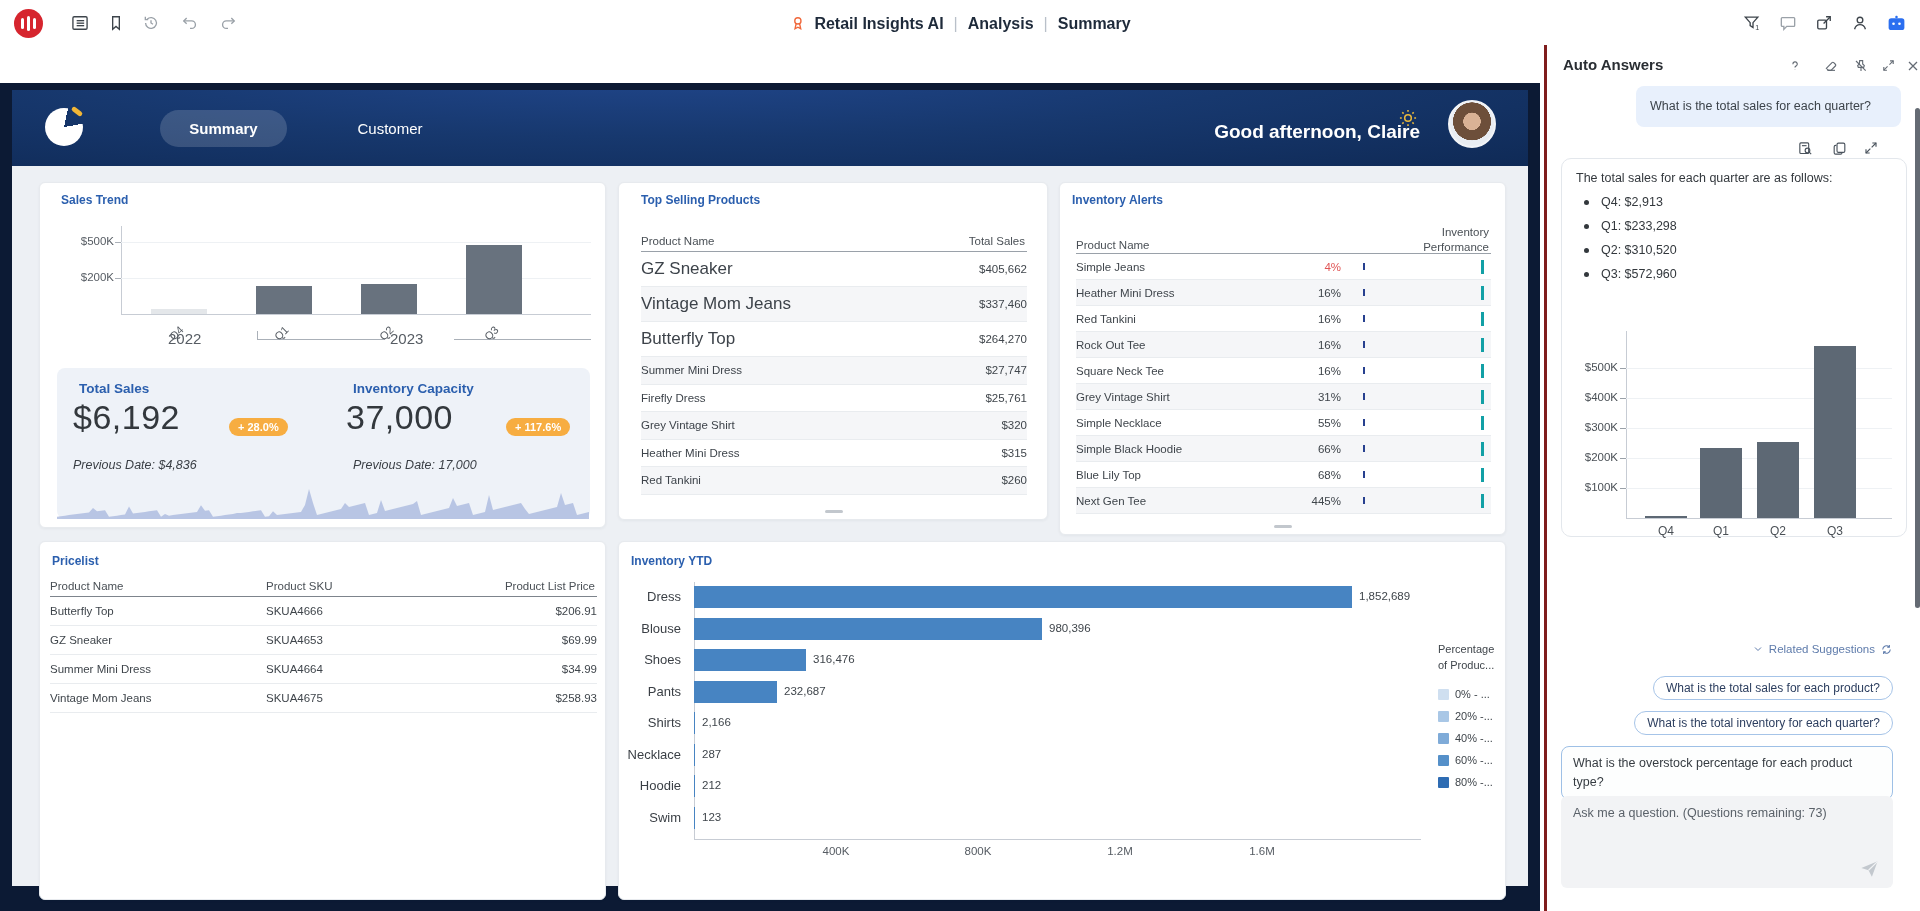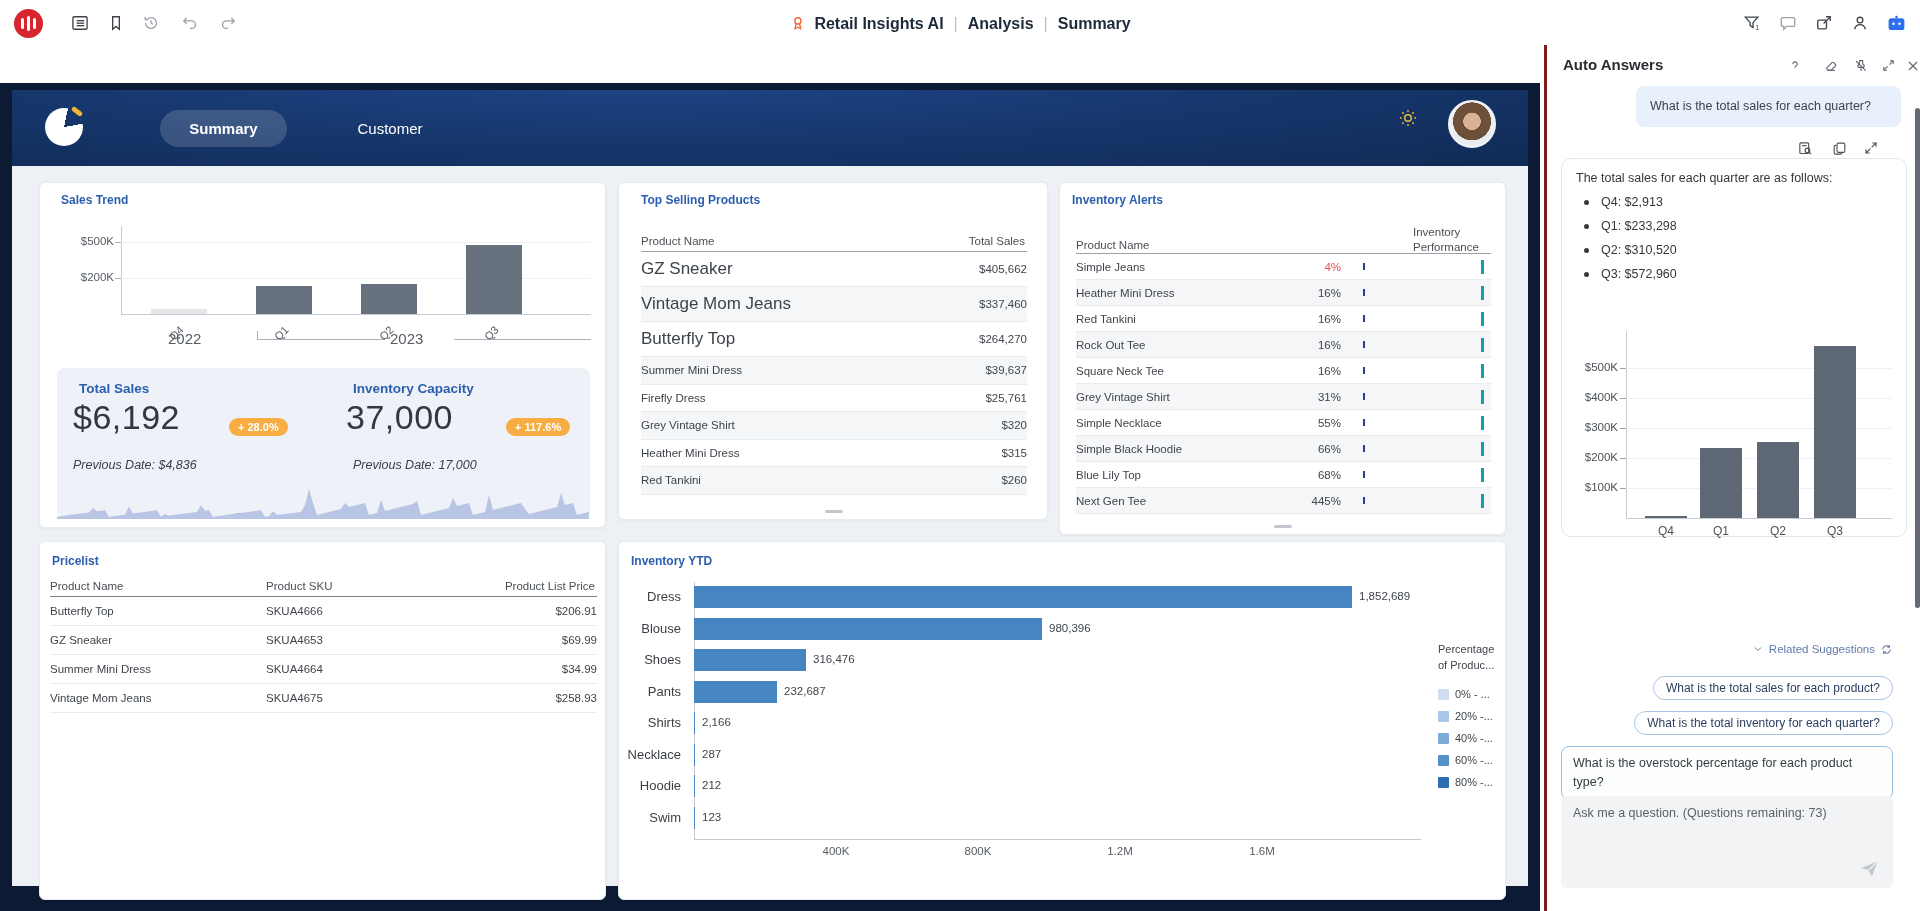--- a/index.html
+++ b/index.html
@@ -223,20 +223,21 @@
       </div>
     <div class="tab" style="left:318px;width:120px">
         <span>Customer</span>
       </div>
     <span class="sun">
       <svg width="22" height="22" viewBox="0 0 24 24" fill="none" stroke="currentColor" stroke-width="1.7">
           <circle cx="12" cy="12" r="3.6"></circle>
           <path d="M12 3.2v2M12 18.8v2M3.2 12h2M18.8 12h2M5.8 5.8l1.4 1.4M16.8 16.8l1.4 1.4M18.2 5.8l-1.4 1.4M7.2 16.8l-1.4 1.4"></path>
         </svg>
     </span>
+    <div class="greet">Good afternoon, Claire</div>
     <div class="avatar"></div>
   </div>
 
   <div class="dash-content"></div>
 
   <div class="card" id="card-sales" style="left:39px;top:182px;width:567px;height:346px">
     <div class="card-title" style="left:21px;top:10px">Sales Trend</div>
     <div id="st-chart" class="abs" style="left:0;top:0;width:567px;height:346px">
       <div class="vline" style="left:81px;top:43px;height:88px"></div>
       <div class="hline" style="left:81px;top:131px;width:470px;background:#c7ccd4"></div>
@@ -290,21 +291,21 @@
         <div class="ts-row stripe" style="height: 35px;">
           <div class="ts-name" style="font-size: 17px;">Vintage Mom Jeans</div>
           <div class="ts-val">$337,460</div>
         </div>
         <div class="ts-row" style="height: 35px;">
           <div class="ts-name" style="font-size: 17px;">Butterfly Top</div>
           <div class="ts-val">$264,270</div>
         </div>
         <div class="ts-row stripe" style="height: 27.5px;">
           <div class="ts-name" style="font-size: 11.5px;">Summer Mini Dress</div>
-          <div class="ts-val">$39,637</div>
+          <div class="ts-val">$27,747</div>
         </div>
         <div class="ts-row" style="height: 27.5px;">
           <div class="ts-name" style="font-size: 11.5px;">Firefly Dress</div>
           <div class="ts-val">$25,761</div>
         </div>
         <div class="ts-row stripe" style="height: 27.5px;">
           <div class="ts-name" style="font-size: 11.5px;">Grey Vintage Shirt</div>
           <div class="ts-val">$320</div>
         </div>
         <div class="ts-row" style="height: 27.5px;">
@@ -315,21 +316,21 @@
           <div class="ts-name" style="font-size: 11.5px;">Red Tankini</div>
           <div class="ts-val">$260</div>
         </div>
       </div>
     <div class="scroll-dash" style="left:206px;top:327px"></div>
   </div>
 
   <div class="card" style="left:1059px;top:182px;width:447px;height:353px">
     <div class="card-title" style="left:12px;top:10px">Inventory Alerts</div>
     <div class="thead" style="left:16px;top:56px">Product Name</div>
-    <div class="thead" style="right:16px;top:42px;width:76px;text-align:left;line-height:1.3">Inventory Performance</div>
+    <div class="thead" style="right:16px;top:42px;width:76px;text-align:right;line-height:1.3">Inventory Performance</div>
     <div class="hline" style="left:16px;top:70px;width:415px"></div>
     <div id="ia-rows" class="abs" style="left:16px;top:71px;width:415px">
         <div class="ia-row">
           <div class="ia-name">Simple Jeans</div>
           <div class="ia-pct alert">4%</div>
           <div class="ia-tick"></div>
           <div class="ia-teal"></div>
         </div>
         <div class="ia-row stripe">
           <div class="ia-name">Heather Mini Dress</div>

